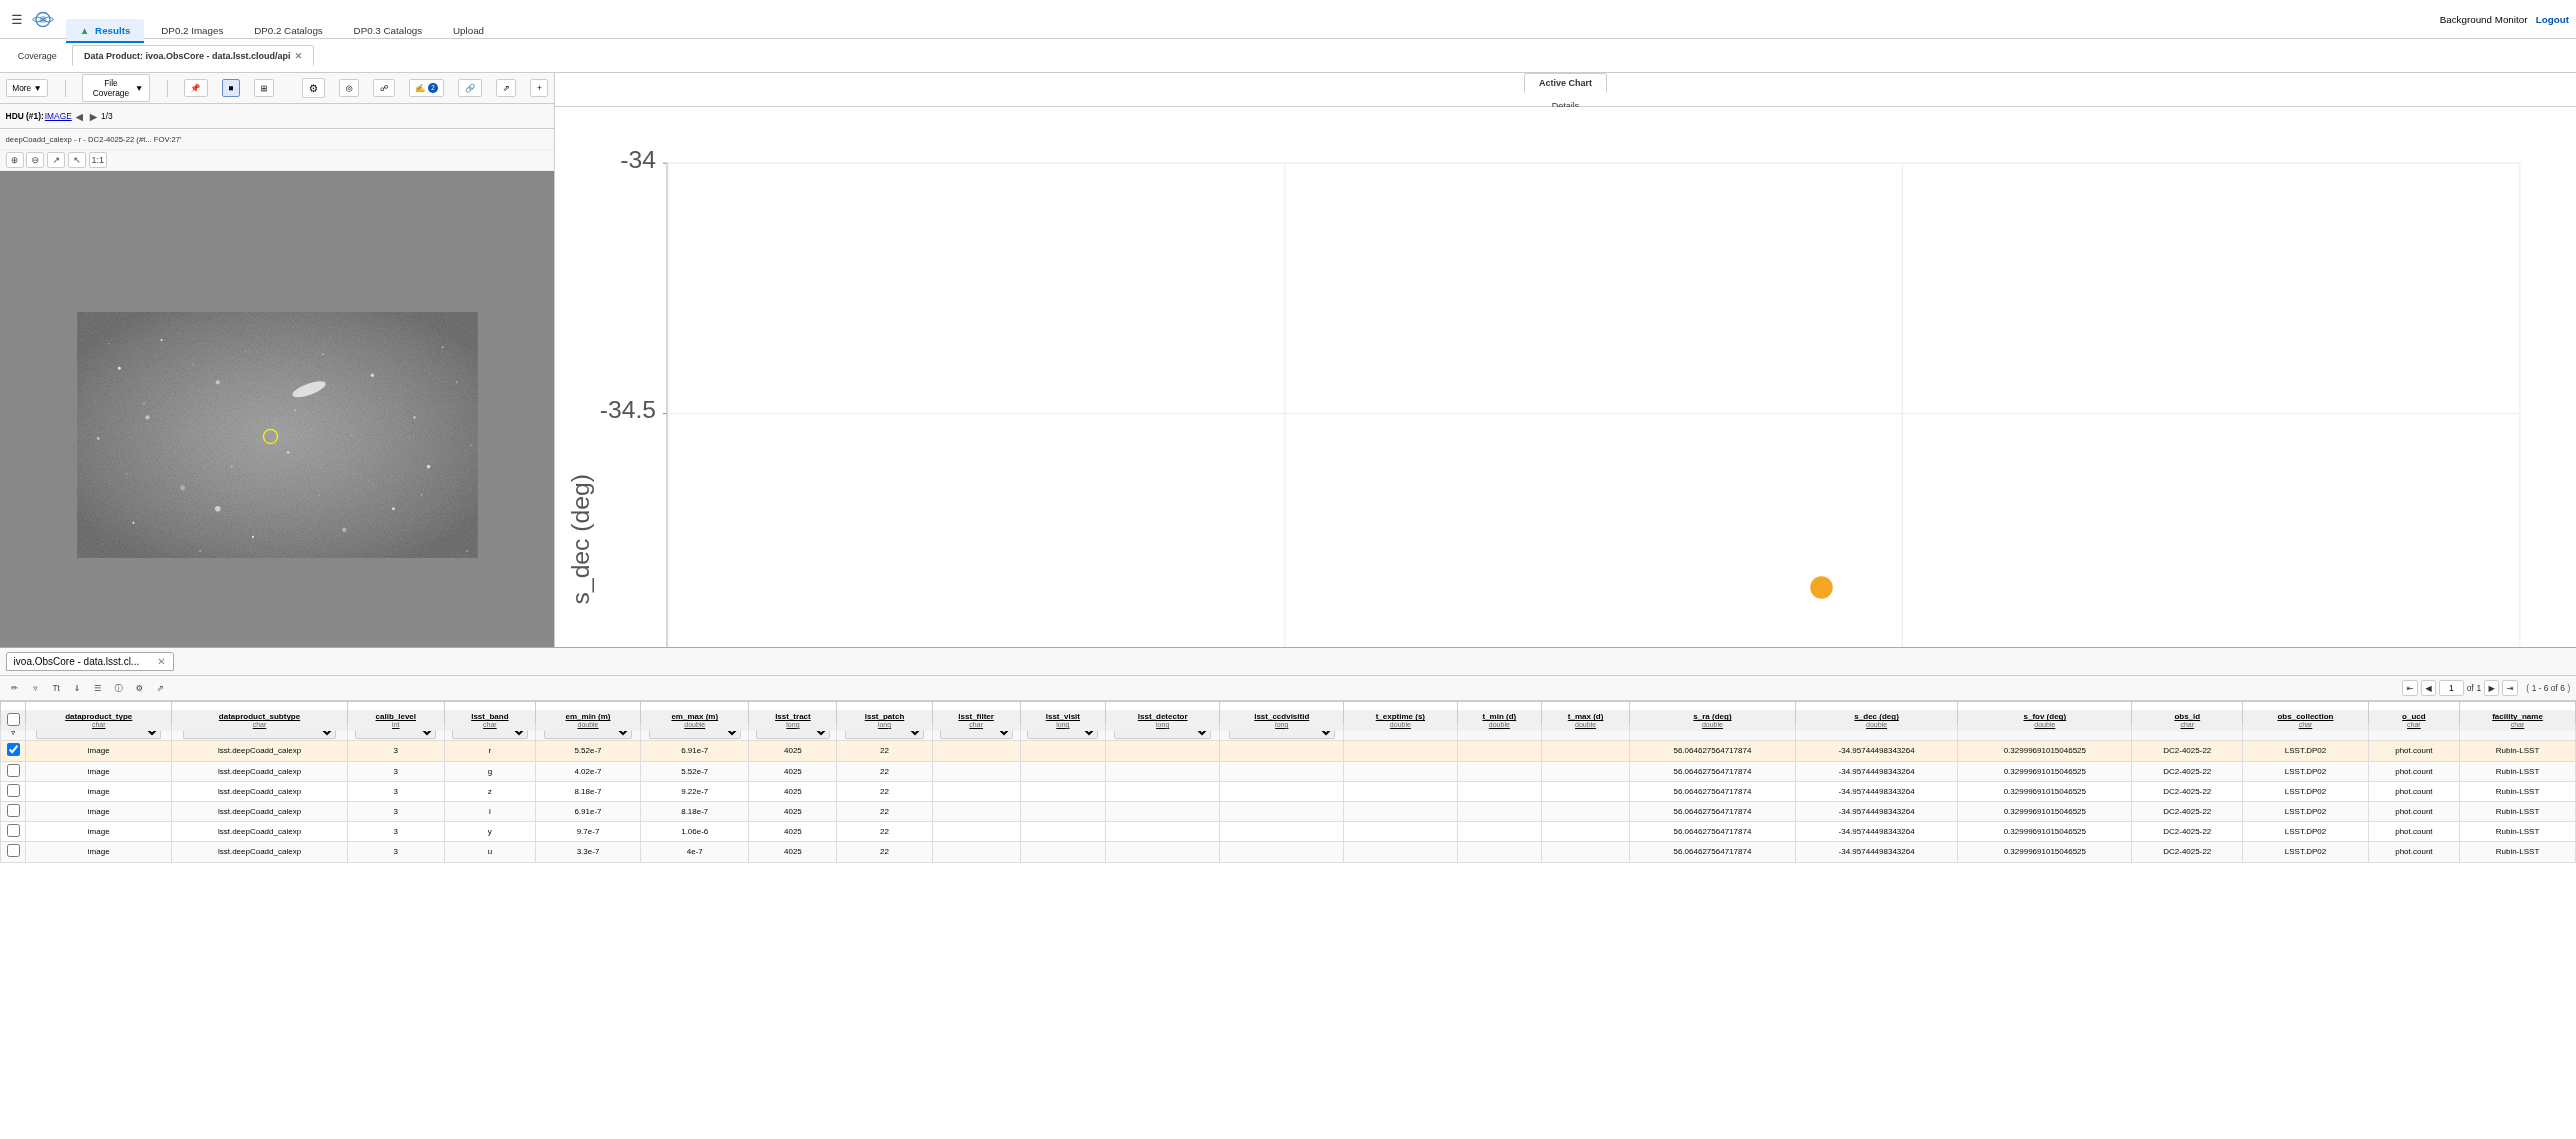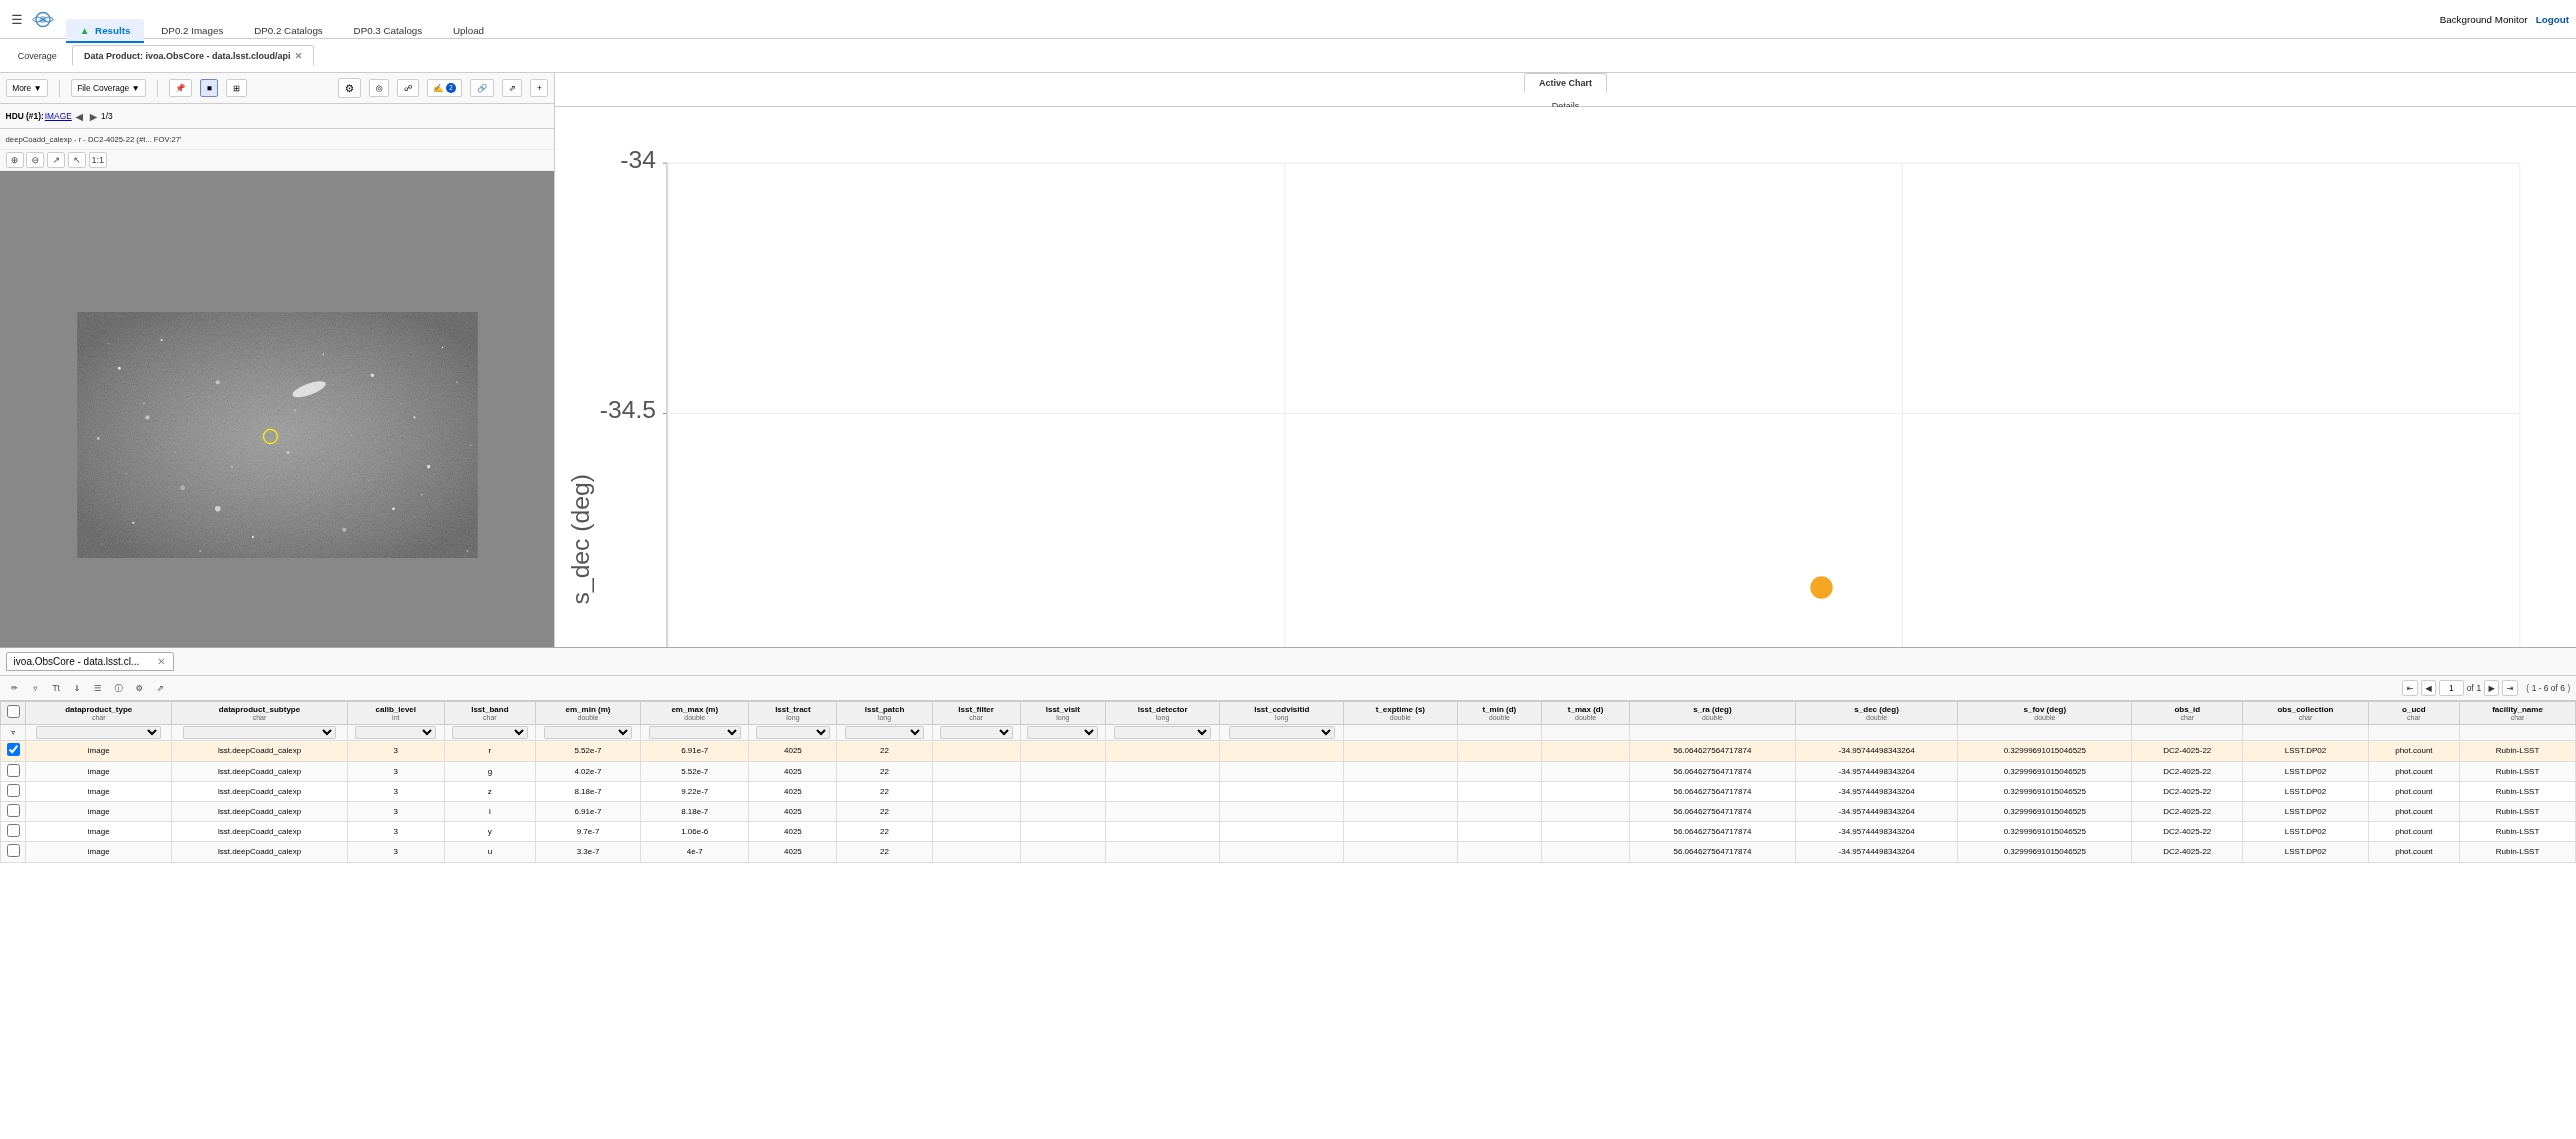--- a/index.html
+++ b/index.html
@@ -34,21 +34,21 @@
     .second-tab.active { border: 0.7px solid #ccc; border-bottom: 0.7px solid #fff; background: #fff; font-weight: bold; }
     .second-tab .close-x { margin-left: 4.2px; color: #888; cursor: pointer; }
 
     
     .left-panel {
       width: 555px; flex-shrink: 0; display: flex; flex-direction: column;
       border-right: 0.7px solid #ccc; background: #fff;
     }
     .left-toolbar {
       display: flex; align-items: center; height: 31px;
-      border-bottom: 0.7px solid #ccc; padding: 0 5.6px; gap: 8px; background: #f8f8f8;
+      border-bottom: 0.7px solid #ccc; padding: 0 5.6px; gap: 14px; background: #f8f8f8;
     }
     .toolbar-btn {
       padding: 2.8px 5.6px; border: 0.7px solid #ccc; border-radius: 2.1px; background: #fff;
       cursor: pointer; font-size: 8.4px; display: flex; align-items: center; gap: 2.1px;
     }
     .toolbar-btn.active { background: #e0e8ff; border-color: #6688cc; }
     .separator { width: 0.7px; height: 17px; background: #ccc; margin: 0 2.8px; }
 
     .hdu-row {
       display: flex; align-items: center; height: 25px;
@@ -146,21 +146,21 @@
     }
     .page-input {
       width: 25px; height: 15.5px; border: 0.7px solid #ccc; border-radius: 2.1px;
       text-align: center; font-size: 8.4px;
     }
 
     .table-scroll { overflow-x: auto; overflow-y: auto; flex: 1; }
     table { border-collapse: collapse; font-size: 8px; white-space: nowrap; width: 100%; }
     table th {
       background: #f0f0f0; border: 0.7px solid #ccc; padding: 2.8px 5.6px;
-      position: sticky; top: 0; z-index: 2; font-weight: bold; text-align: center; cursor: pointer;
+      position: sticky; top: 8px; z-index: 2; font-weight: bold; text-align: center; cursor: pointer; text-decoration: underline;
     }
     table th .col-type { font-size: 7px; color: #666; font-weight: normal; display: block; }
     table td {
       border: 0.7px solid #ddd; padding: 2.1px 5.6px; text-align: center;
     }
     table tr:nth-child(even) { background: #fafafa; }
     table tr.selected-row { background: #fff3e0; }
     .filter-row td { background: #f8f8f8; padding: 1.4px 2.8px; }
     .filter-row select { width: 90%; font-size: 7.7px; border: 0.7px solid #ccc; border-radius: 1.4px; }
     .checkbox-col { width: 21px; }

